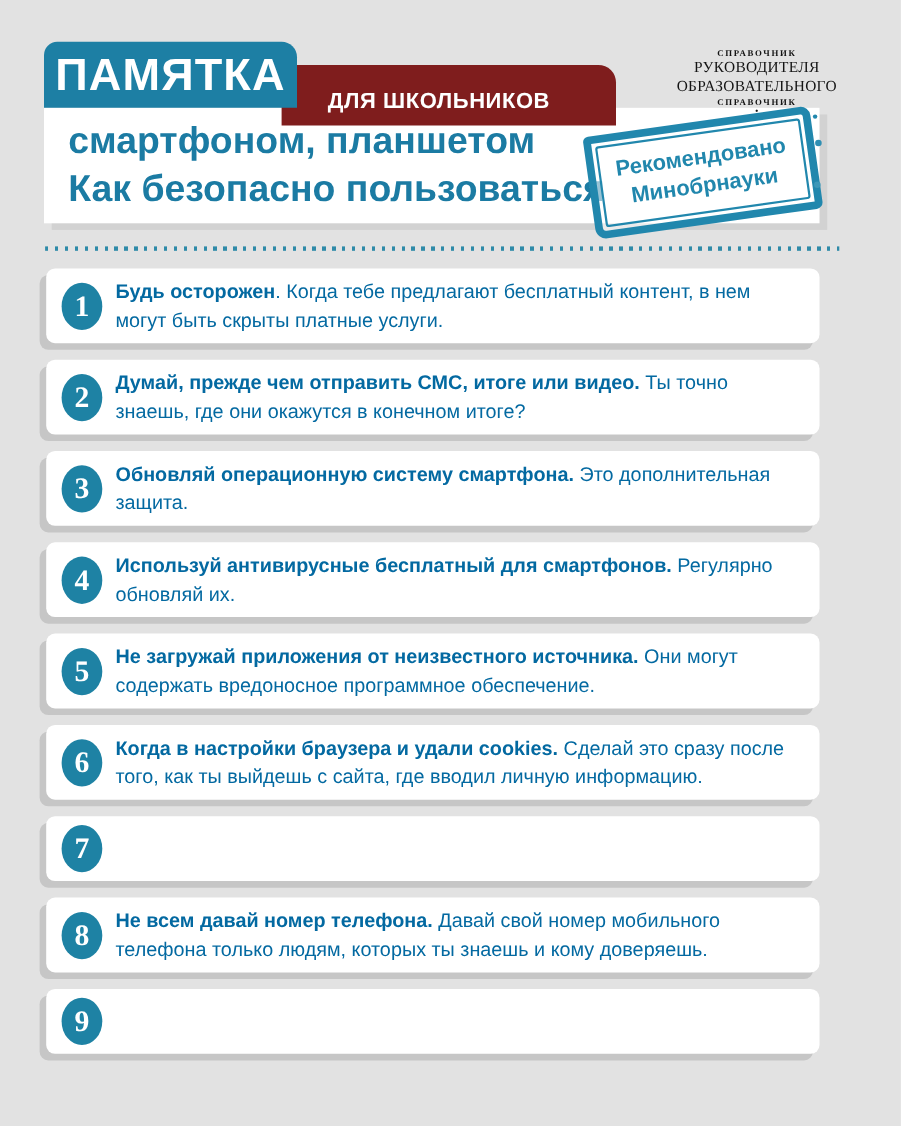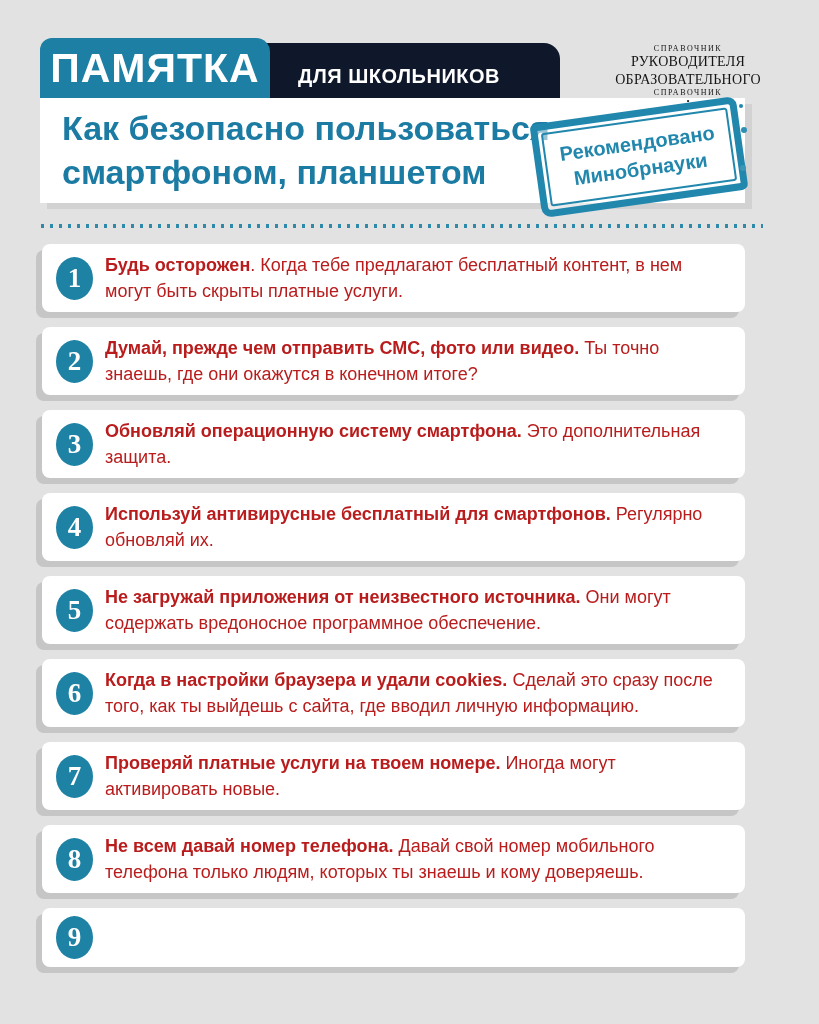--- a/index.html
+++ b/index.html
@@ -14,37 +14,37 @@
   .badge-dark{
     position:absolute;left:40px;top:38px;
     width:230px;height:60px;
     background:#1d7fa4;
     border-radius:12px 14px 0 0;
     z-index:3;
     display:flex;align-items:center;justify-content:center;
     color:#ffffff;font-size:41px;font-weight:bold;letter-spacing:1px;
   }
   .badge-light{
-    position:absolute;left:256px;top:43px;
+    position:absolute;left:256px;top:59px;
     width:304px;height:55px;
-    background:#0f172a;
+    background:#7f1d1d;
     border-radius:0 16px 0 0;
     z-index:2;
     display:flex;align-items:flex-end;
     padding:0 0 10px 42px;box-sizing:border-box;
     color:#ffffff;font-size:20px;font-weight:bold;letter-spacing:0.5px;
   }
   
   .logo{
     position:absolute;left:598px;top:44px;width:180px;
     text-align:center;color:#141414;
     font-family:"Liberation Serif",serif;
     z-index:2;
   }
-  .logo .tiny{font-size:8px;letter-spacing:1.5px;font-weight:normal;text-align:center;}
+  .logo .tiny{font-size:8px;letter-spacing:1.5px;font-weight:bold;text-align:center;}
   .logo .big{font-size:14px;font-weight:normal;letter-spacing:0.3px;line-height:1.25;}
   .logo .dot{font-size:9px;line-height:0.9;}
   
   .title-band{
     position:absolute;left:40px;top:98px;
     width:705px;height:105px;
     background:#ffffff;
     box-shadow:7px 6px 0 #d2d2d2;
     z-index:1;
   }
@@ -101,21 +101,21 @@
     margin-right:12px;
     background:#1e82a4;
     border-radius:50%;
     display:flex;align-items:center;justify-content:center;
     color:#ffffff;
     font-family:"Liberation Serif",serif;
     font-size:27px;font-weight:bold;
   }
   .tip-text{
     flex:1;
-    font-size:18px;line-height:26px;color:#b91c1c;
+    font-size:18px;line-height:26px;color:#0369a1;
   }
   .tip-text b{font-weight:bold;}
 </style>
 </head>
 <body>
 
 <div id="page">
 
   <div class="badge-dark">
     <span>ПАМЯТКА</span>
@@ -127,22 +127,22 @@
   <div class="logo">
     <div class="tiny">СПРАВОЧНИК</div>
     <div class="big">РУКОВОДИТЕЛЯ</div>
     <div class="big">ОБРАЗОВАТЕЛЬНОГО</div>
     <div class="tiny">СПРАВОЧНИК</div>
     <div class="dot">•</div>
   </div>
 
   <div class="title-band">
     <div class="page-title">
+      <div>смартфоном, планшетом</div>
       <div>Как безопасно пользоваться</div>
-      <div>смартфоном, планшетом</div>
     </div>
     <div class="stamp">
       <div class="stamp-inner">
         <div>Рекомендовано</div>
         <div>Минобрнауки</div>
       </div>
     </div>
     <div class="stamp-splatter"></div>
   </div>
 
@@ -154,21 +154,21 @@
       <div class="num">
           <span>1</span>
         </div>
       <div class="tip-text"><b>Будь осторожен</b><span>. Когда тебе предлагают бесплатный контент, в нем могут быть скрыты платные услуги.</span></div>
     </div>
 
     <div class="card">
       <div class="num">
           <span>2</span>
         </div>
-      <div class="tip-text"><b>Думай, прежде чем отправить СМС, фото или видео.</b><span> Ты точно знаешь, где они окажутся в конечном итоге?</span></div>
+      <div class="tip-text"><b>Думай, прежде чем отправить СМС, итоге или видео.</b><span> Ты точно знаешь, где они окажутся в конечном итоге?</span></div>
     </div>
 
     <div class="card">
       <div class="num">
           <span>3</span>
         </div>
       <div class="tip-text"><b>Обновляй операционную систему смартфона.</b><span> Это дополнительная защита.</span></div>
     </div>
 
     <div class="card">
@@ -189,21 +189,20 @@
       <div class="num">
           <span>6</span>
         </div>
       <div class="tip-text"><b>Когда в настройки браузера и удали cookies.</b><span> Сделай это сразу после того, как ты выйдешь с сайта, где вводил личную информацию.</span></div>
     </div>
 
     <div class="card">
       <div class="num">
           <span>7</span>
         </div>
-      <div class="tip-text"><b>Проверяй платные услуги на твоем номере.</b><span> Иногда могут активировать новые.</span></div>
     </div>
 
     <div class="card">
       <div class="num">
           <span>8</span>
         </div>
       <div class="tip-text"><b>Не всем давай номер телефона.</b><span> Давай свой номер мобильного телефона только людям, которых ты знаешь и кому доверяешь.</span></div>
     </div>
 
     <div class="card">

